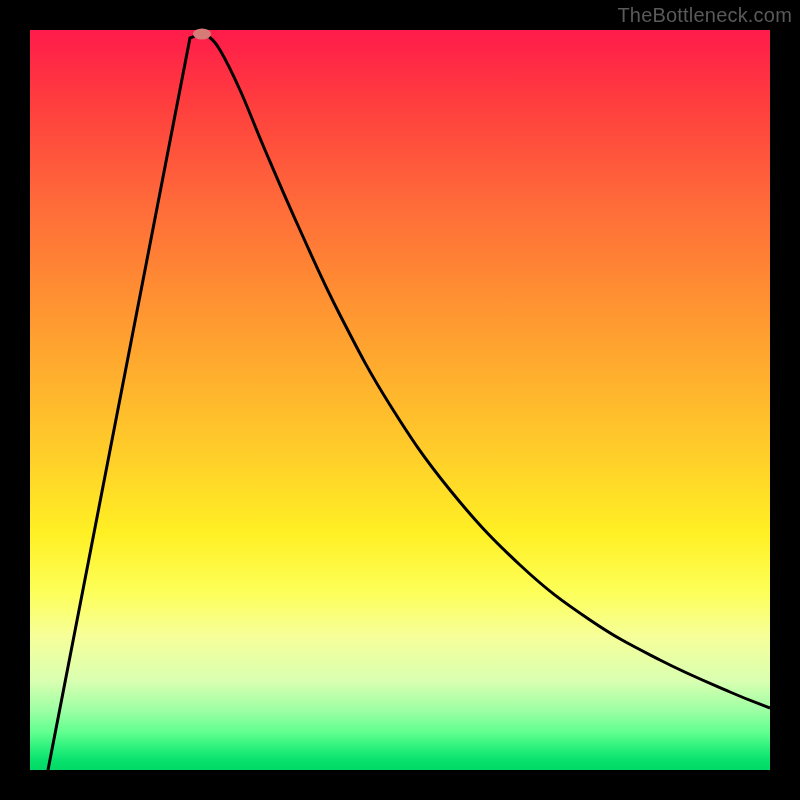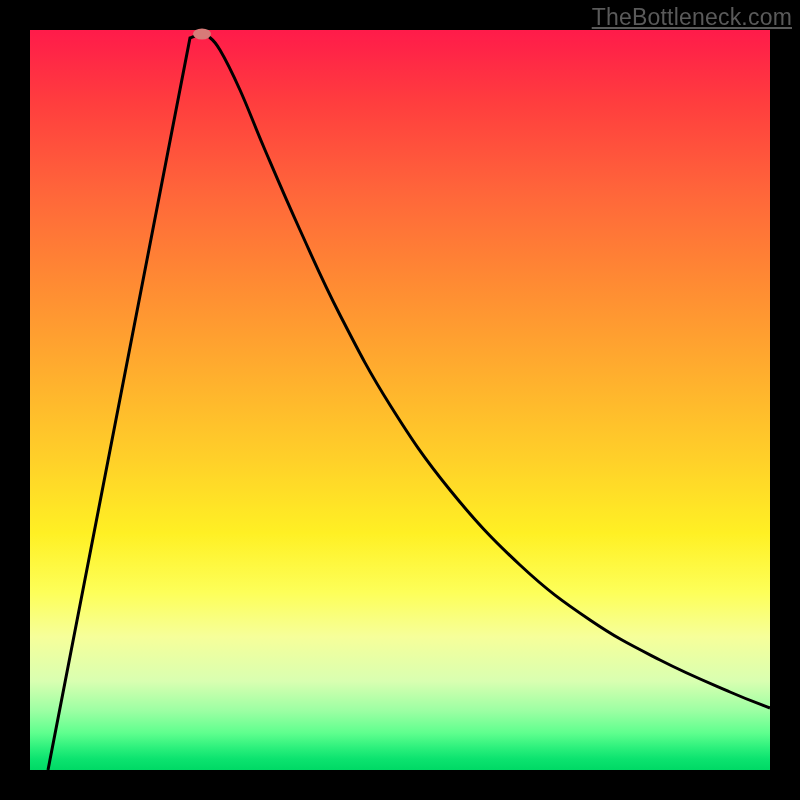--- a/index.html
+++ b/index.html
@@ -39,25 +39,24 @@
       #2cf07c 97%,
       #0ce36f 98.5%,
       #00d965 100%
     );
   }
   .watermark {
     position: absolute;
     top: 4px;
     right: 8px;
     color: #5a5a5a;
-    font-size: 23px;
+    font-size: 20px;
     font-weight: 500;
     letter-spacing: 0.2px;
     pointer-events: none;
-    text-decoration: underline;
   }
   svg.curve {
     position: absolute;
     inset: 0;
     width: 100%;
     height: 100%;
     overflow: visible;
   }
   .marker {
     position: absolute;

